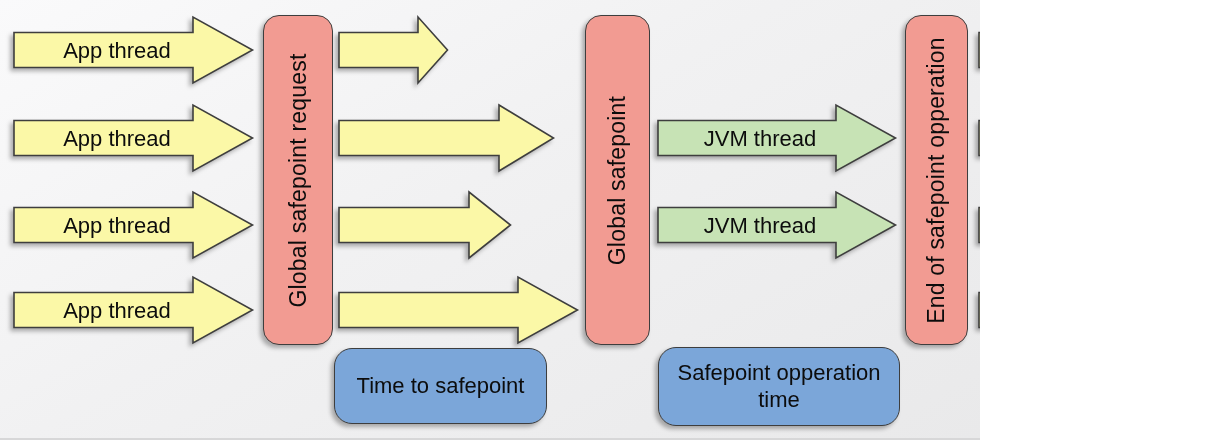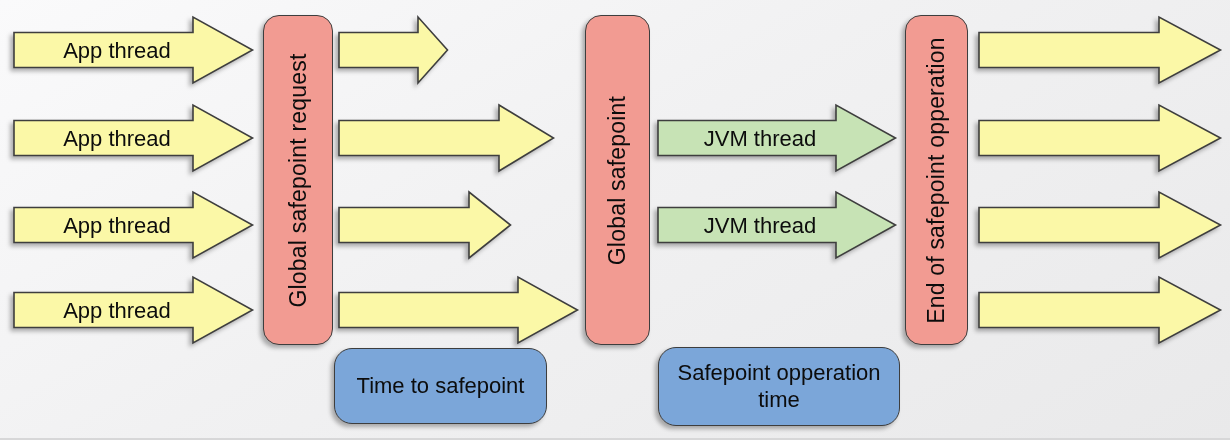--- a/index.html
+++ b/index.html
@@ -1,18 +1,18 @@
 <!DOCTYPE html>
 <html><head>
 <meta charset="utf-8">
 <style>
   html,body{margin:0;padding:0;}
   body{font-family:"Liberation Sans",sans-serif;}
   .stage{
-    position:relative;width:1230px;height:440px;overflow:hidden;
+    position:relative;width:980px;height:440px;overflow:hidden;
     background:linear-gradient(150deg,#fafafb 0%,#f1f1f2 45%,#e9e9ea 100%);
     border-bottom:2px solid #d7d7d8;box-sizing:border-box;
   }
   .arrow{position:absolute;overflow:visible;filter:drop-shadow(-3px 3px 2px rgba(0,0,0,0.30));}
   .arrow polygon{stroke:#3e3e3e;stroke-width:1.6;stroke-linejoin:miter;}
   .arrow text{font-family:"Liberation Sans",sans-serif;font-size:22px;fill:#0c0c0c;text-anchor:middle;}
   .bar{
     position:absolute;display:flex;align-items:center;justify-content:center;
     background:#f29b92;border:1.6px solid #3e3e3e;border-radius:16px;
     box-shadow:-3px 3px 4px rgba(0,0,0,0.30);box-sizing:border-box;

